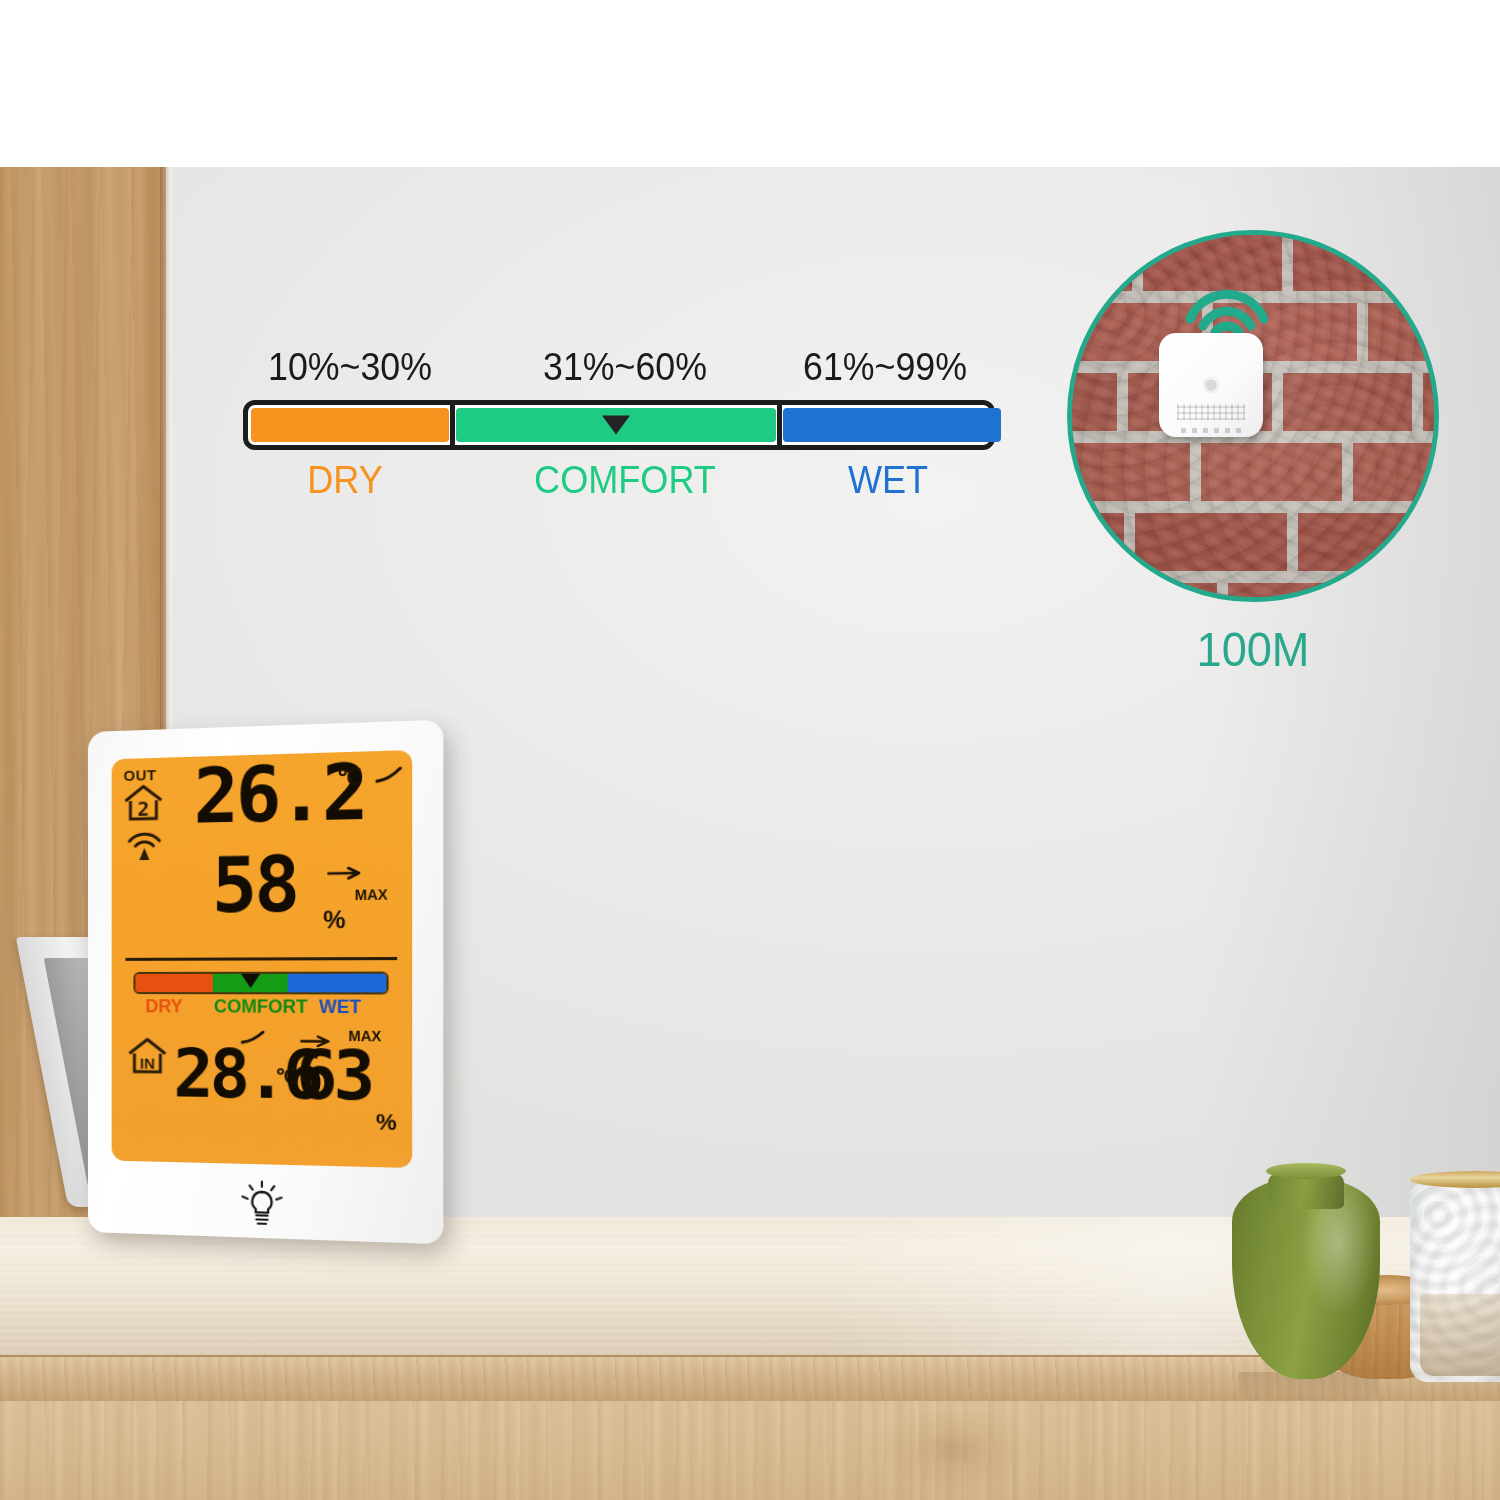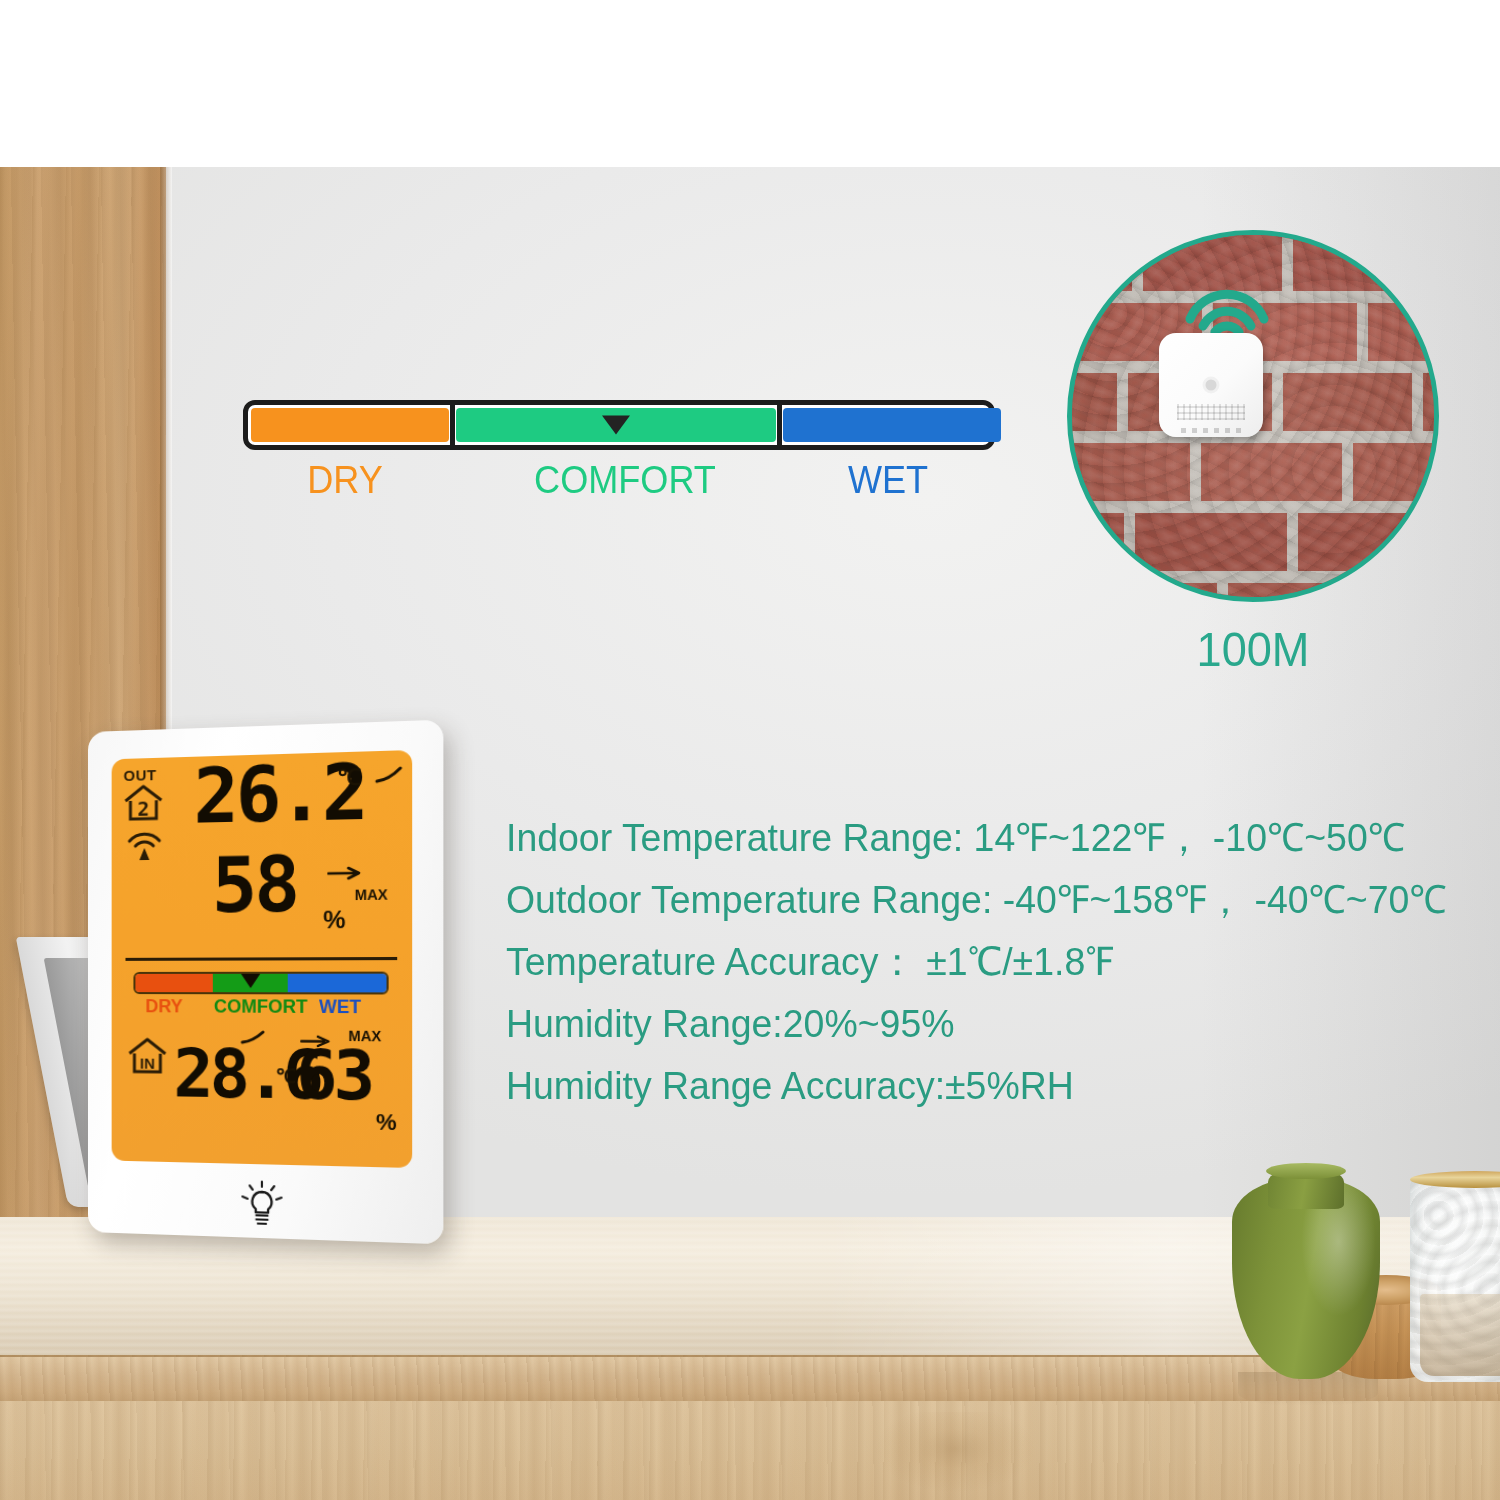--- a/index.html
+++ b/index.html
@@ -541,20 +541,25 @@
 
   <div id="scene">
 
     <div id="wall"></div>
     <div id="wood-panel"></div>
     <div id="wood-panel-edge"></div>
     <div id="wall-shadow-right"></div>
     <div id="wall-shadow-bottom"></div>
 
     <div id="comfort-diagram">
+      <div class="pct-row">
+        <div class="pct-label" id="pct-dry">10%~30%</div>
+        <div class="pct-label" id="pct-comfort">31%~60%</div>
+        <div class="pct-label" id="pct-wet">61%~99%</div>
+      </div>
 
       <div id="bar-outline">
         <div class="bar-seg" id="seg-dry" style="background:#f7921e"></div>
         <div class="bar-div"></div>
         <div class="bar-seg" id="seg-comfort" style="background:#1ecb82">
           <div id="bar-pointer"></div>
         </div>
         <div class="bar-div"></div>
         <div class="bar-seg" id="seg-wet" style="background:#1f72d0"></div>
       </div>
@@ -594,27 +599,20 @@
 
         <div id="sensor-device">
           <div id="sensor-led"></div>
           <div id="sensor-vents"></div>
           <div id="sensor-slots"></div>
         </div>
       </div>
       <div id="sensor-range-label">100M</div>
     </div>
 
-    <div id="spec-list">
-      <div class="spec-line">Indoor Temperature Range: 14℉~122℉， -10℃~50℃</div>
-      <div class="spec-line">Outdoor Temperature Range: -40℉~158℉， -40℃~70℃</div>
-      <div class="spec-line">Temperature Accuracy： ±1℃/±1.8℉</div>
-      <div class="spec-line">Humidity Range:20%~95%</div>
-      <div class="spec-line">Humidity Range Accuracy:±5%RH</div>
-    </div>
 
     <div id="counter-top"></div>
     <div id="counter-top-gloss"></div>
     <div id="counter-edge"></div>
     <div id="counter-front"></div>
     <div id="counter-front-knot"></div>
 
     <div id="vase">
       <div id="vase-body"></div>
       <div id="vase-neck"></div>

